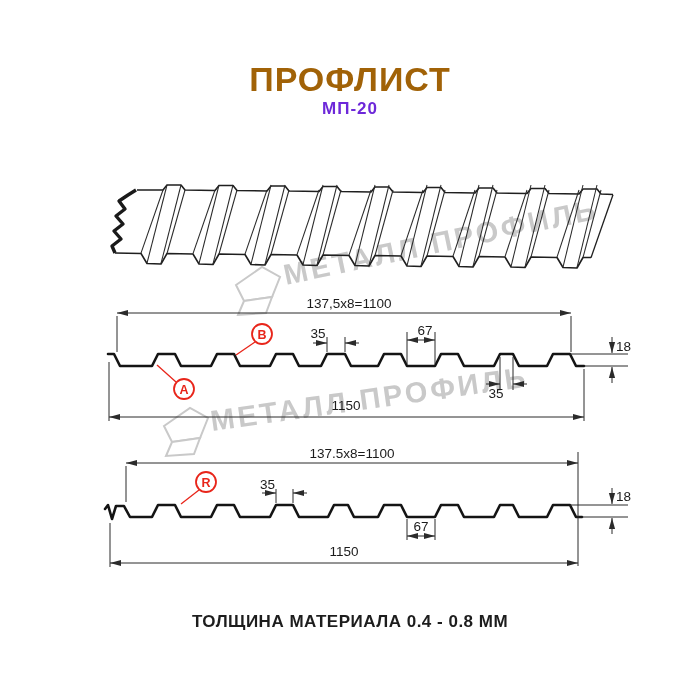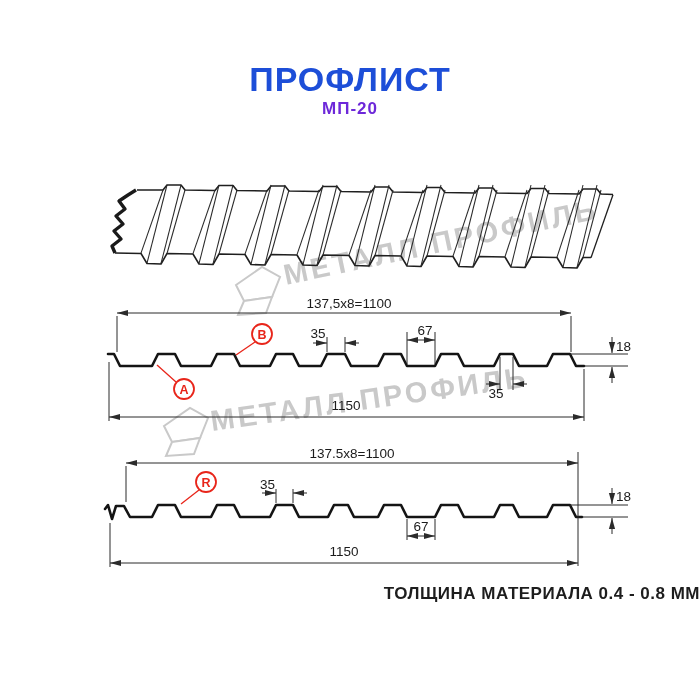--- a/index.html
+++ b/index.html
@@ -1,21 +1,21 @@
 <!DOCTYPE html>
 <html><head>
 <meta charset="utf-8">
 <style>
   html,body{margin:0;padding:0;background:#fff;}
   #page{position:relative;width:700px;height:700px;background:#fff;overflow:hidden;
         font-family:"Liberation Sans",sans-serif;}
-  .ttl{position:absolute;left:0;width:700px;text-align:center;color:#1d4ed8;}
+  .ttl{position:absolute;left:0;width:700px;text-align:center;color:#a16207;}
   #title{top:60px;font-size:34px;font-weight:700;letter-spacing:1px;}
   #subtitle{top:99px;font-size:17px;font-weight:700;letter-spacing:1px;color:#6d28d9;}
-  #footer{top:584px;font-size:17px;font-weight:700;letter-spacing:.5px;color:#1d1d1d;text-align:right;}
+  #footer{top:612px;font-size:17px;font-weight:700;letter-spacing:.5px;color:#1d1d1d;}
   svg{position:absolute;left:0;top:0;}
   .profile{fill:none;stroke:#141414;stroke-width:2.6;stroke-linejoin:round;stroke-linecap:round;}
   .thin{fill:none;stroke:#2b2b2b;stroke-width:1;}
   .dim{font-size:13.5px;fill:#1b1b1b;}
   .mid{text-anchor:middle;} .end{text-anchor:end;}
   .redln{stroke:#e8251a;stroke-width:1.3;fill:none;}
   .redcirc{stroke:#e8251a;stroke-width:1.8;fill:none;}
   .redtxt{fill:#e8251a;font-size:12.5px;font-weight:700;text-anchor:middle;}
   .l16{stroke:#1f1f1f;stroke-width:1.6;fill:none;stroke-linejoin:round;}
   .l13{stroke:#1f1f1f;stroke-width:1.3;fill:none;}

